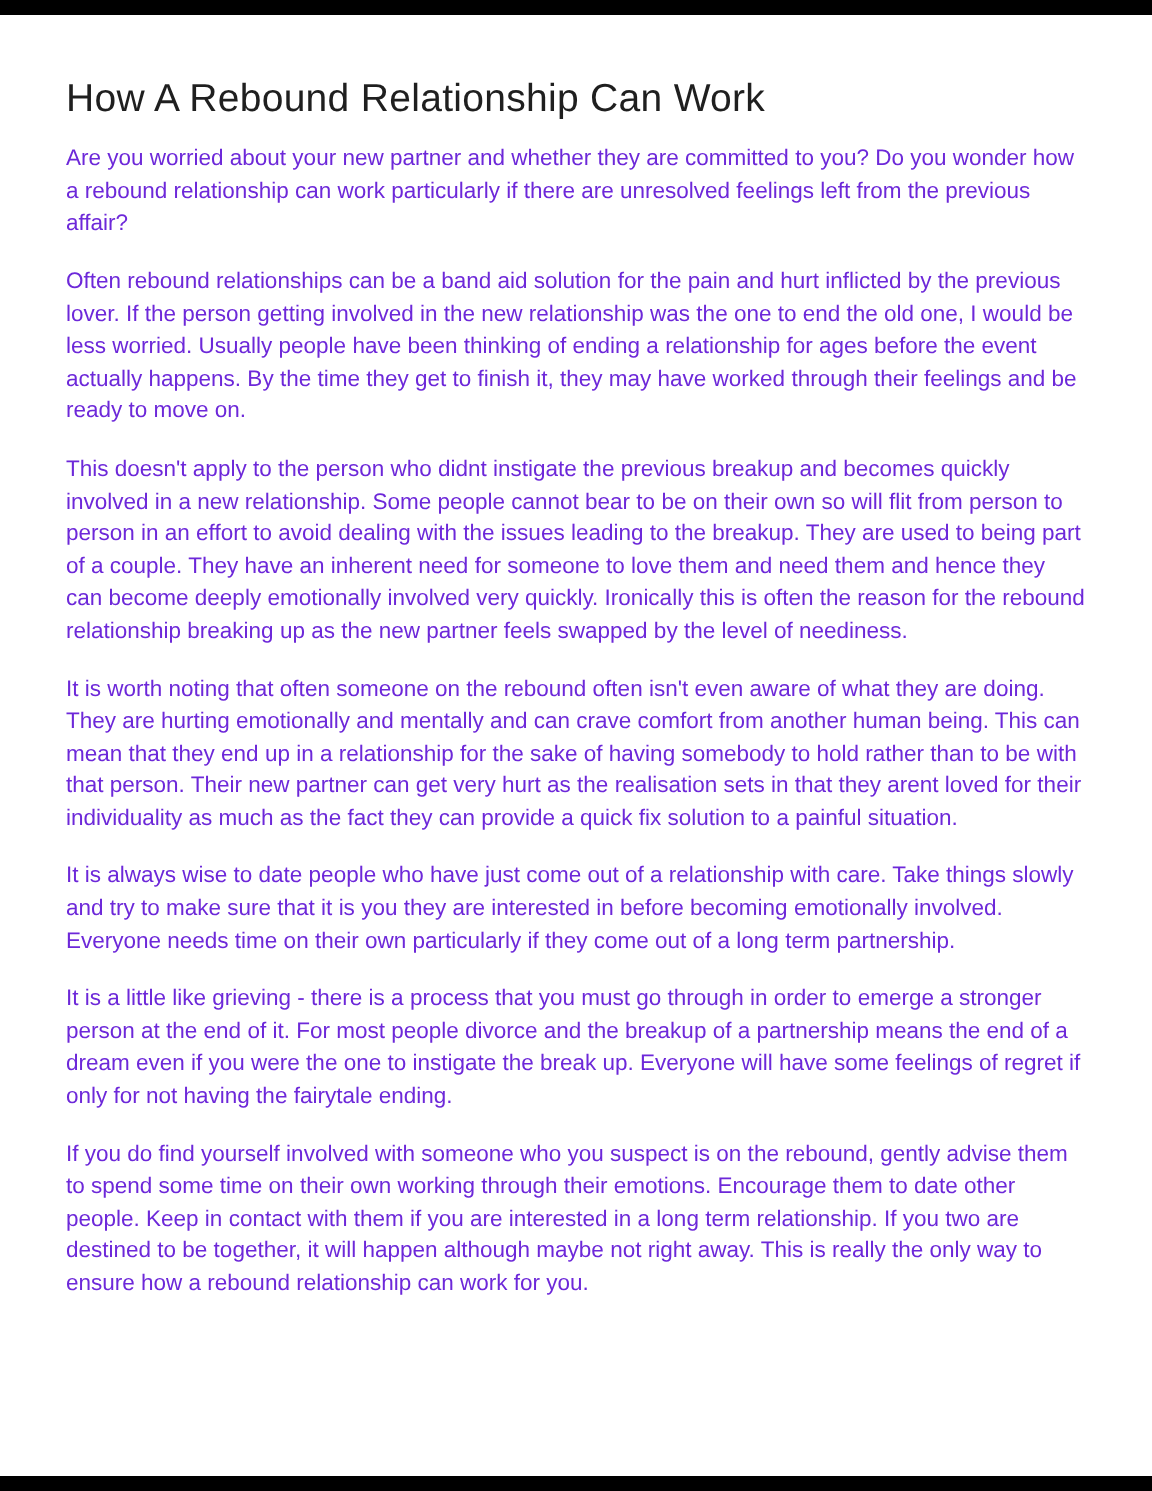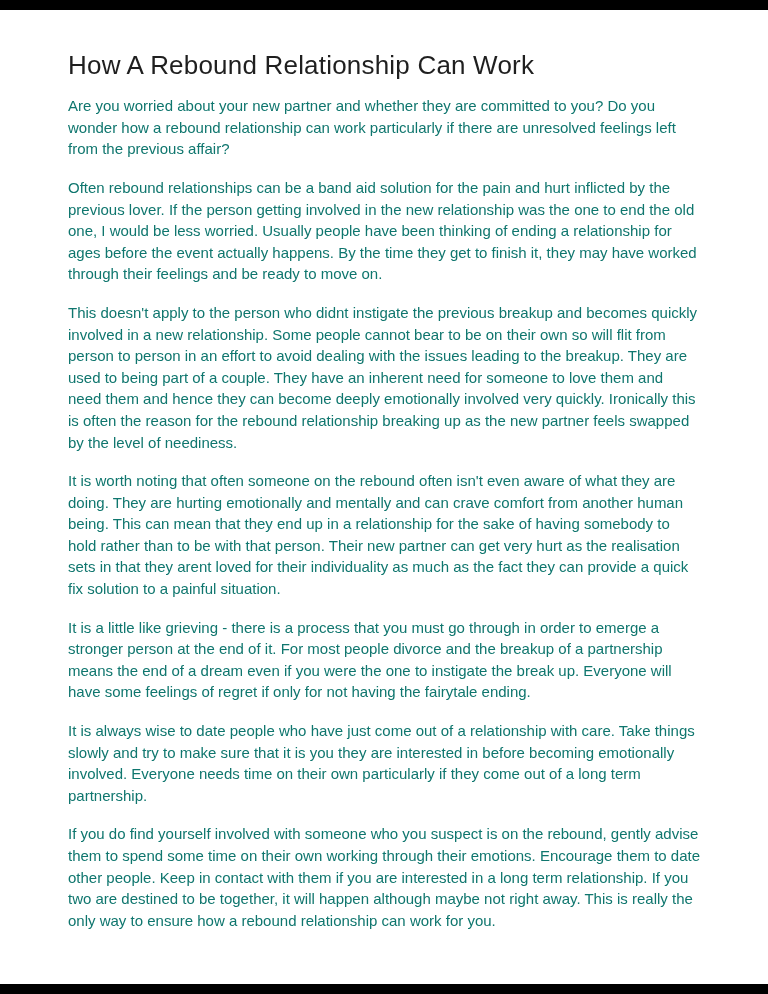--- a/index.html
+++ b/index.html
@@ -18,37 +18,37 @@
     box-sizing: border-box;
   }
   .edge-bar {
     height: 10px;
     width: 100%;
     background: #000000;
     flex: 0 0 auto;
   }
   .content {
     flex: 1 1 auto;
-    padding: 0 68px;
+    padding: 0 44px;
     box-sizing: border-box;
     overflow: hidden;
     border-radius: 31px;
   }
   h1.doc-title {
     font-size: 26px;
     font-weight: 400;
     color: #1f1f1f;
     margin: 40px 0 14px 0;
     line-height: 1.2;
     letter-spacing: 0.2px;
   }
   p.doc-paragraph {
     font-size: 15px;
     line-height: 1.44;
-    color: #0f766e;
+    color: #6d28d9;
     margin: 0 0 17px 0;
     max-width: 682px;
   }
   a.more-advice {
     display: inline-block;
     font-size: 15px;
     line-height: 1.44;
     color: #1f1f1f;
     text-decoration: none;
     margin-top: 6px;
@@ -65,22 +65,22 @@
     <h1 class="doc-title">How A Rebound Relationship Can Work</h1>
 
     <p class="doc-paragraph">Are you worried about your new partner and whether they are committed to you? Do you wonder how a rebound relationship can work particularly if there are unresolved feelings left from the previous affair?</p>
 
     <p class="doc-paragraph">Often rebound relationships can be a band aid solution for the pain and hurt inflicted by the previous lover. If the person getting involved in the new relationship was the one to end the old one, I would be less worried. Usually people have been thinking of ending a relationship for ages before the event actually happens. By the time they get to finish it, they may have worked through their feelings and be ready to move on.</p>
 
     <p class="doc-paragraph">This doesn't apply to the person who didnt instigate the previous breakup and becomes quickly involved in a new relationship. Some people cannot bear to be on their own so will flit from person to person in an effort to avoid dealing with the issues leading to the breakup. They are used to being part of a couple. They have an inherent need for someone to love them and need them and hence they can become deeply emotionally involved very quickly. Ironically this is often the reason for the rebound relationship breaking up as the new partner feels swapped by the level of neediness.</p>
 
     <p class="doc-paragraph">It is worth noting that often someone on the rebound often isn't even aware of what they are doing. They are hurting emotionally and mentally and can crave comfort from another human being. This can mean that they end up in a relationship for the sake of having somebody to hold rather than to be with that person. Their new partner can get very hurt as the realisation sets in that they arent loved for their individuality as much as the fact they can provide a quick fix solution to a painful situation.</p>
 
+    <p class="doc-paragraph">It is always wise to date people who have just come out of a relationship with care. Take things slowly and try to make sure that it is you they are interested in before becoming emotionally involved. Everyone needs time on their own particularly if they come out of a long term partnership.</p>
+
     <p class="doc-paragraph">It is a little like grieving - there is a process that you must go through in order to emerge a stronger person at the end of it.  For most people divorce and the breakup of a partnership means the end of a dream even if you were the one to instigate the break up. Everyone will have some feelings of regret if only for not having the fairytale ending.</p>
-
-    <p class="doc-paragraph">It is always wise to date people who have just come out of a relationship with care. Take things slowly and try to make sure that it is you they are interested in before becoming emotionally involved. Everyone needs time on their own particularly if they come out of a long term partnership.</p>
 
     <p class="doc-paragraph">If you do find yourself involved with someone who you suspect is on the rebound, gently advise them to spend some time on their own working through their emotions. Encourage them to date other people. Keep in contact with them if you are interested in a long term relationship. If you two are destined to be together, it will happen although maybe not right away. This is really the only way to ensure how a rebound relationship can work for you.</p>
 
   </div>
 
   <div class="edge-bar"></div>
 </div>
 
 </body></html>

